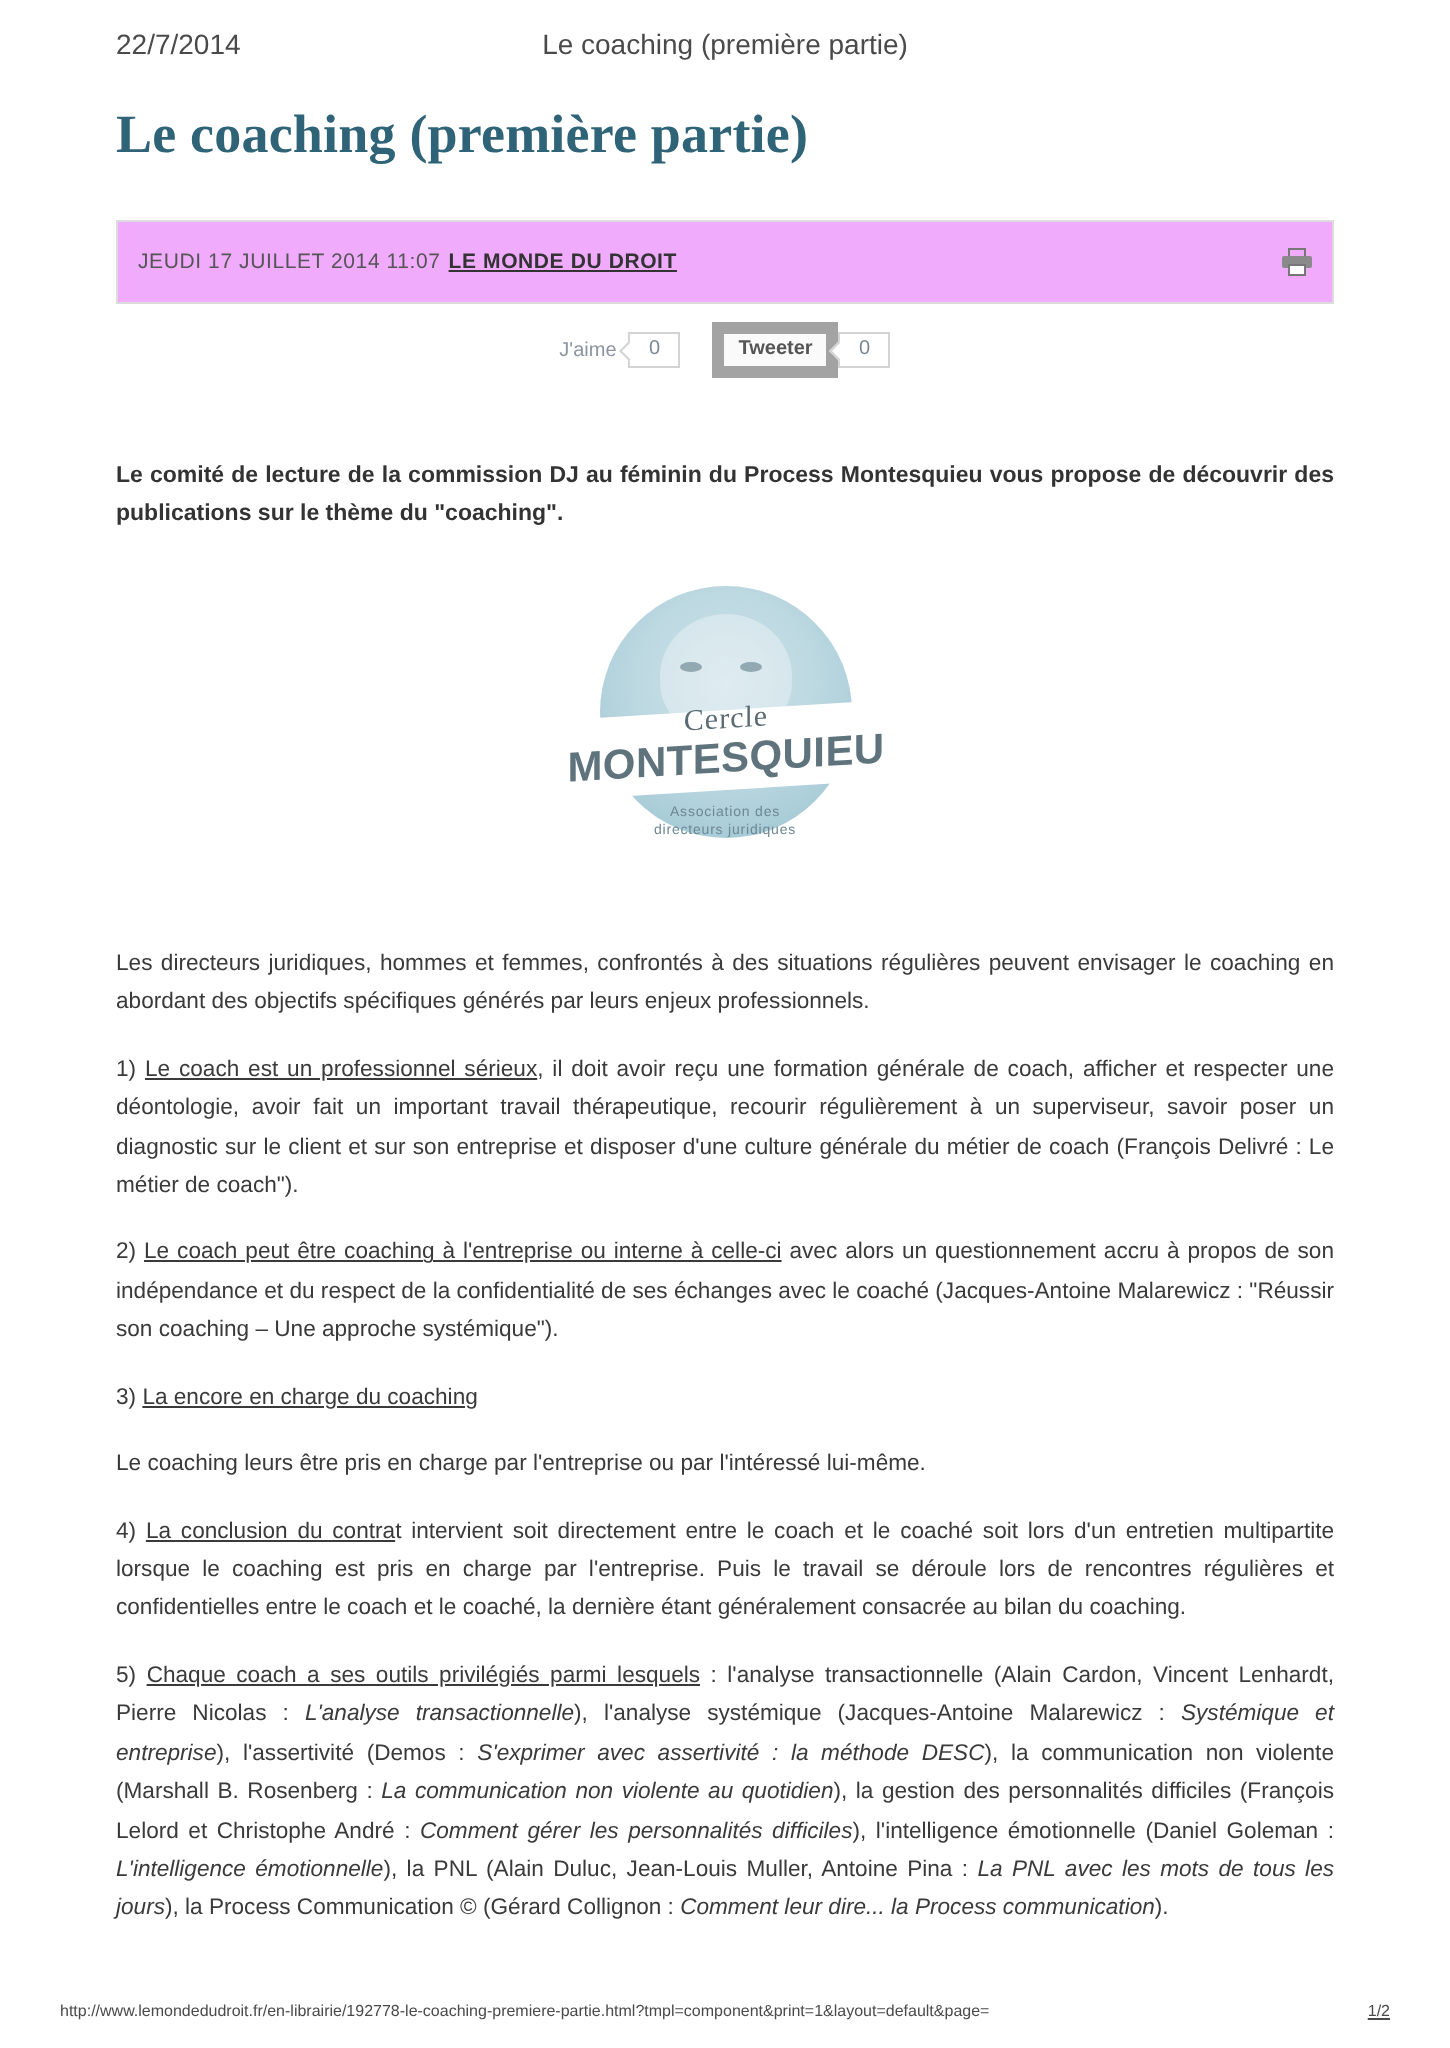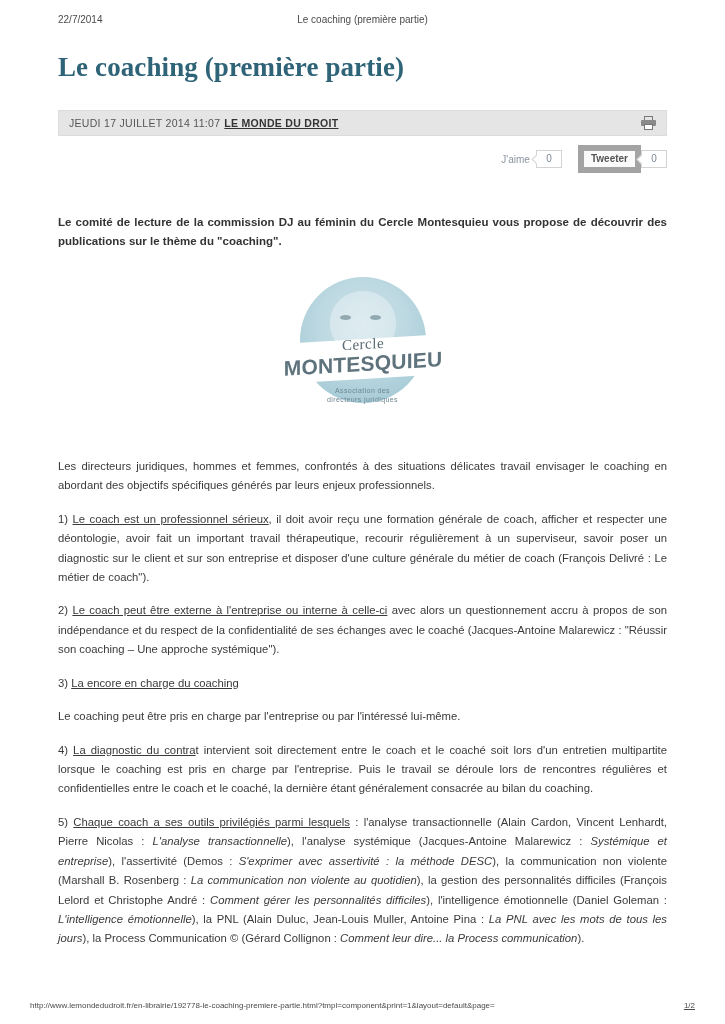--- a/index.html
+++ b/index.html
@@ -19,21 +19,21 @@
     width: 725px;
     height: 1024px;
     position: relative;
     box-sizing: border-box;
     padding: 0 58px;
   }
   
   .print-header {
     display: flex;
     align-items: baseline;
-    font-size: 10px;
+    font-size: 14px;
     color: #4a4a4a;
     padding-top: 14px;
     height: 16px;
   }
   .print-header .ph-date {
     width: 150px;
     text-align: left;
   }
   .print-header .ph-title {
     flex: 1;
@@ -47,22 +47,22 @@
     font-family: "Liberation Serif", serif;
     font-size: 27px;
     font-weight: bold;
     color: #2e6378;
     margin: 22px 0 12px 0;
     letter-spacing: 0.1px;
   }
   
   .meta-bar {
     border: 1px solid #dcdcdc;
-    background: #e5e5e5;
-    height: 26px;
+    background: #f0abfc;
+    height: 42px;
     display: flex;
     align-items: center;
     padding: 0 10px;
     box-sizing: border-box;
     font-size: 10.5px;
     color: #555555;
     letter-spacing: 0.3px;
     margin-top: 27px;
   }
   .meta-bar .meta-date {
@@ -100,21 +100,21 @@
     position: absolute;
     left: 3px; top: 8px;
     width: 9px; height: 6px;
     border: 1px solid #777;
     background: #fff;
     box-sizing: border-box;
   }
   
   .social-row {
     display: flex;
-    justify-content: flex-end;
+    justify-content: center;
     align-items: center;
     margin-top: 9px;
     gap: 0px;
   }
   .fb-like {
     display: flex;
     align-items: center;
     font-size: 10px;
     color: #7b8794;
   }
@@ -299,56 +299,56 @@
     <div class="fb-like">
       <span class="fb-label">J'aime</span>
       <span class="count-box">0</span>
     </div>
     <div class="tweet-btn">
       <span class="tw-label">Tweeter</span>
       <span class="count-box">0</span>
     </div>
   </div>
 
-  <div class="intro">Le comité de lecture de la commission DJ au féminin du Cercle Montesquieu vous propose de découvrir des publications sur le thème du "coaching".</div>
+  <div class="intro">Le comité de lecture de la commission DJ au féminin du Process Montesquieu vous propose de découvrir des publications sur le thème du "coaching".</div>
 
   <div class="logo-wrap">
     <div class="logo">
       <div class="disc"></div>
       <div class="face"></div>
       <div class="eye-l"></div>
       <div class="eye-r"></div>
       <div class="band"></div>
       <div class="band-text">
         <div class="cercle">Cercle</div>
         <div class="montesquieu">MONTESQUIEU</div>
       </div>
       <div class="sub1">Association des</div>
       <div class="sub2">directeurs juridiques</div>
     </div>
   </div>
 
-  <p class="body">Les directeurs juridiques, hommes et femmes, confrontés à des situations délicates travail envisager le coaching en abordant des objectifs spécifiques générés par leurs enjeux professionnels.</p>
+  <p class="body">Les directeurs juridiques, hommes et femmes, confrontés à des situations régulières peuvent envisager le coaching en abordant des objectifs spécifiques générés par leurs enjeux professionnels.</p>
 
   <p class="body">
     <span>1) </span><span class="u">Le coach est un professionnel sérieux</span><span>, il doit avoir reçu une formation générale de coach, afficher et respecter une déontologie, avoir fait un important travail thérapeutique, recourir régulièrement à un superviseur, savoir poser un diagnostic sur le client et sur son entreprise et disposer d'une culture générale du métier de coach (François Delivré : Le métier de coach").</span>
   </p>
 
   <p class="body">
-    <span>2) </span><span class="u">Le coach peut être externe à l'entreprise ou interne à celle-ci</span><span> avec alors un questionnement accru à propos de son indépendance et du respect de la confidentialité de ses échanges avec le coaché (Jacques-Antoine Malarewicz : "Réussir son coaching – Une approche systémique").</span>
+    <span>2) </span><span class="u">Le coach peut être coaching à l'entreprise ou interne à celle-ci</span><span> avec alors un questionnement accru à propos de son indépendance et du respect de la confidentialité de ses échanges avec le coaché (Jacques-Antoine Malarewicz : "Réussir son coaching – Une approche systémique").</span>
   </p>
 
   <p class="body">
     <span>3) </span><span class="u">La encore en charge du coaching</span>
   </p>
 
-  <p class="body">Le coaching peut être pris en charge par l'entreprise ou par l'intéressé lui-même.</p>
-
-  <p class="body">
-    <span>4) </span><span class="u">La diagnostic du contra</span><span>t intervient soit directement entre le coach et le coaché soit lors d'un entretien multipartite lorsque le coaching est pris en charge par l'entreprise. Puis le travail se déroule lors de rencontres régulières et confidentielles entre le coach et le coaché, la dernière étant généralement consacrée au bilan du coaching.</span>
+  <p class="body">Le coaching leurs être pris en charge par l'entreprise ou par l'intéressé lui-même.</p>
+
+  <p class="body">
+    <span>4) </span><span class="u">La conclusion du contra</span><span>t intervient soit directement entre le coach et le coaché soit lors d'un entretien multipartite lorsque le coaching est pris en charge par l'entreprise. Puis le travail se déroule lors de rencontres régulières et confidentielles entre le coach et le coaché, la dernière étant généralement consacrée au bilan du coaching.</span>
   </p>
 
   <p class="body">
     <span>5) </span><span class="u">Chaque coach a ses outils privilégiés parmi lesquels</span><span> : l'analyse transactionnelle (Alain Cardon, Vincent Lenhardt, Pierre Nicolas : </span><span class="i">L'analyse transactionnelle</span><span>), l'analyse systémique (Jacques-Antoine Malarewicz : </span><span class="i">Systémique et entreprise</span><span>), l'assertivité (Demos : </span><span class="i">S'exprimer avec assertivité : la méthode DESC</span><span>), la communication non violente (Marshall B. Rosenberg : </span><span class="i">La communication non violente au quotidien</span><span>), la gestion des personnalités difficiles (François Lelord et Christophe André : </span><span class="i">Comment gérer les personnalités difficiles</span><span>), l'intelligence émotionnelle (Daniel Goleman : </span><span class="i">L'intelligence émotionnelle</span><span>), la PNL (Alain Duluc, Jean-Louis Muller, Antoine Pina : </span><span class="i">La PNL avec les mots de tous les jours</span><span>), la Process Communication © (Gérard Collignon : </span><span class="i">Comment leur dire... la Process communication</span><span>).</span>
   </p>
 
 
   <div class="print-footer">
     <span class="pf-url">http://www.lemondedudroit.fr/en-librairie/192778-le-coaching-premiere-partie.html?tmpl=component&amp;print=1&amp;layout=default&amp;page=</span>
     <span class="pf-page">1/2</span>

